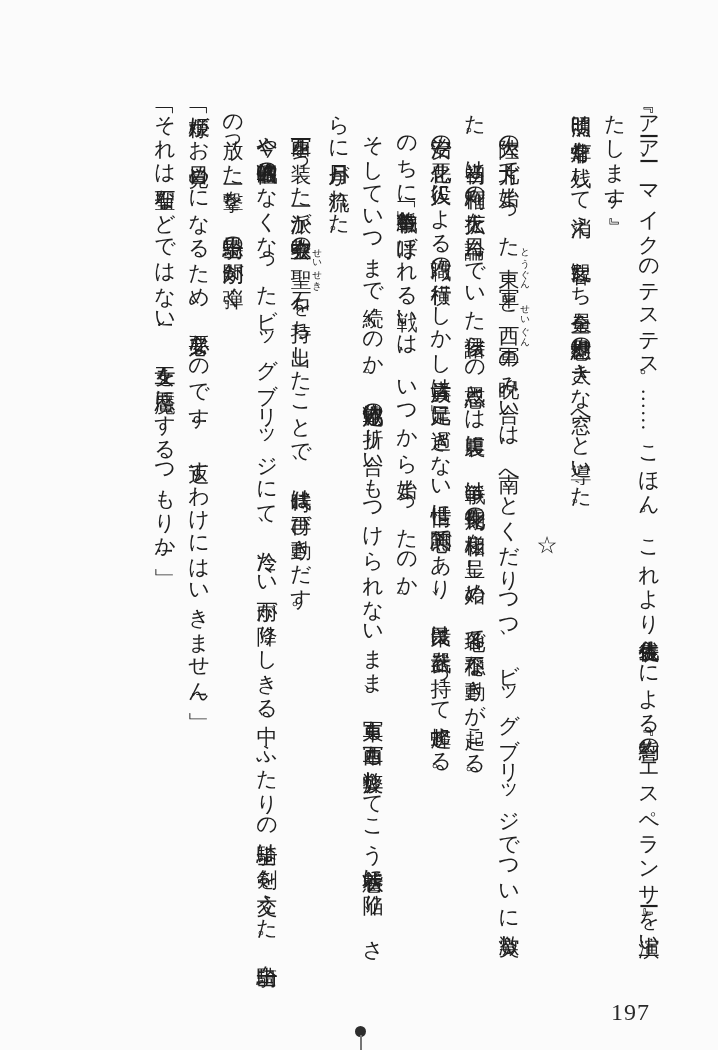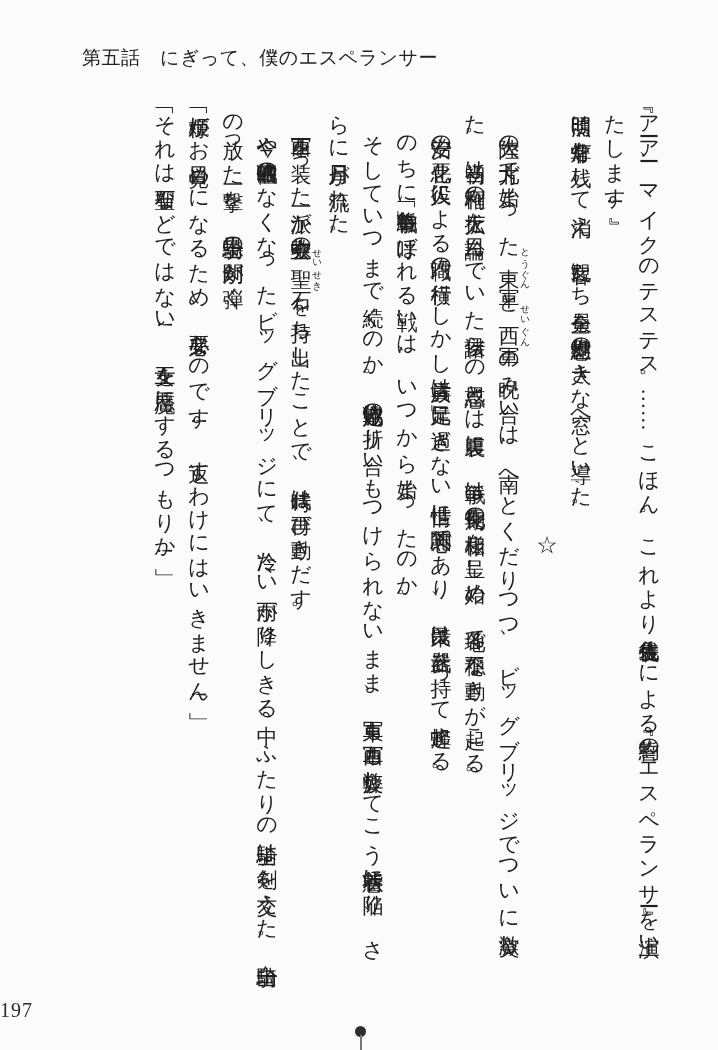--- a/index.html
+++ b/index.html
@@ -39,22 +39,22 @@
   .para.no-indent { text-indent:0; }
   .para.star { text-align:center; text-indent:0; }
   ruby rt {
     font-size:9.5px;
     letter-spacing:0;
   }
   .folio {
     position:absolute;
     top:999px; left:0;
     width:650px;
-    text-align:left;
-    font-size:20px;
+    text-align:right;
+    font-size:24px;
     letter-spacing:1px;
     color:#2a2a2a;
   }
   .pin-head {
     position:absolute;
     left:355px; top:1026px;
     width:11px; height:11px;
     border-radius:50%;
     background:#2d2d2d;
   }
@@ -63,21 +63,20 @@
     left:360px; top:1035px;
     width:2px; height:15px;
     background:#757575;
   }
 </style>
 </head>
 <body>
 
 <div class="book-page">
 
-  <div class="chapter-header">第五話　にぎって、僕のエスペランサー</div>
 
   <div class="body-text">
       <p class="para no-indent">『アーアー、マイクのテステス。……こほん。これより生徒代表らによる『誓約のエスペランサー』を上演いたします!』</p>
       <p class="para no-indent">照明は非常灯を残して消え、観客たち全員を幻想世界の大きな窓へと導いた。</p>
       <p class="para star">☆</p>
       <p class="para indent">大陸の北方で始まった<ruby>東軍<rt>とうぐん</rt></ruby>と<ruby>西軍<rt>せいぐん</rt></ruby>の睨み合いは、南へとくだりつつ、ビッグブリッジでついに激突した。当初は利権の拡大を目論んでいた諸侯らの思惑とは裏腹に、戦争は長期化の様相を呈し始め、各地で不穏な動きが起こる。</p>
       <p class="para indent">治安の悪化、役人による汚職の横行。しかし貴族は「足元」に過ぎない世情に無関心であり、民衆は武器を持って蜂起する。</p>
       <p class="para indent">のちに「誓約戦争」と呼ばれる戦いは、いつから始まったのか。</p>
       <p class="para indent">そしていつまで続くのか。休戦協定の折り合いもつけられないまま、東軍も西軍も疲弊してこう着状態に陥り、さらに月日が流れた。</p>
       <p class="para indent">西軍を装った一派が中立教会の<ruby>聖石<rt>せいせき</rt></ruby>を持ち出したことで、時代は再び動きだす。</p>

